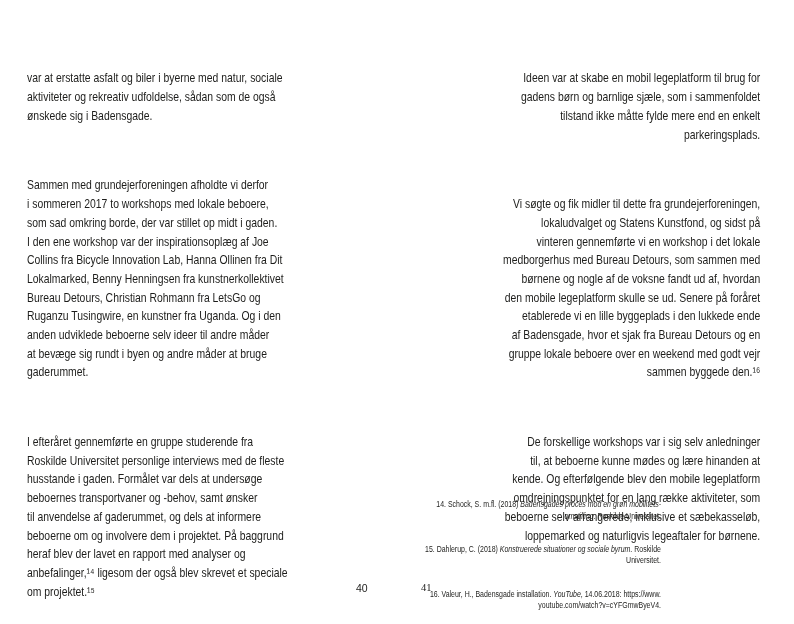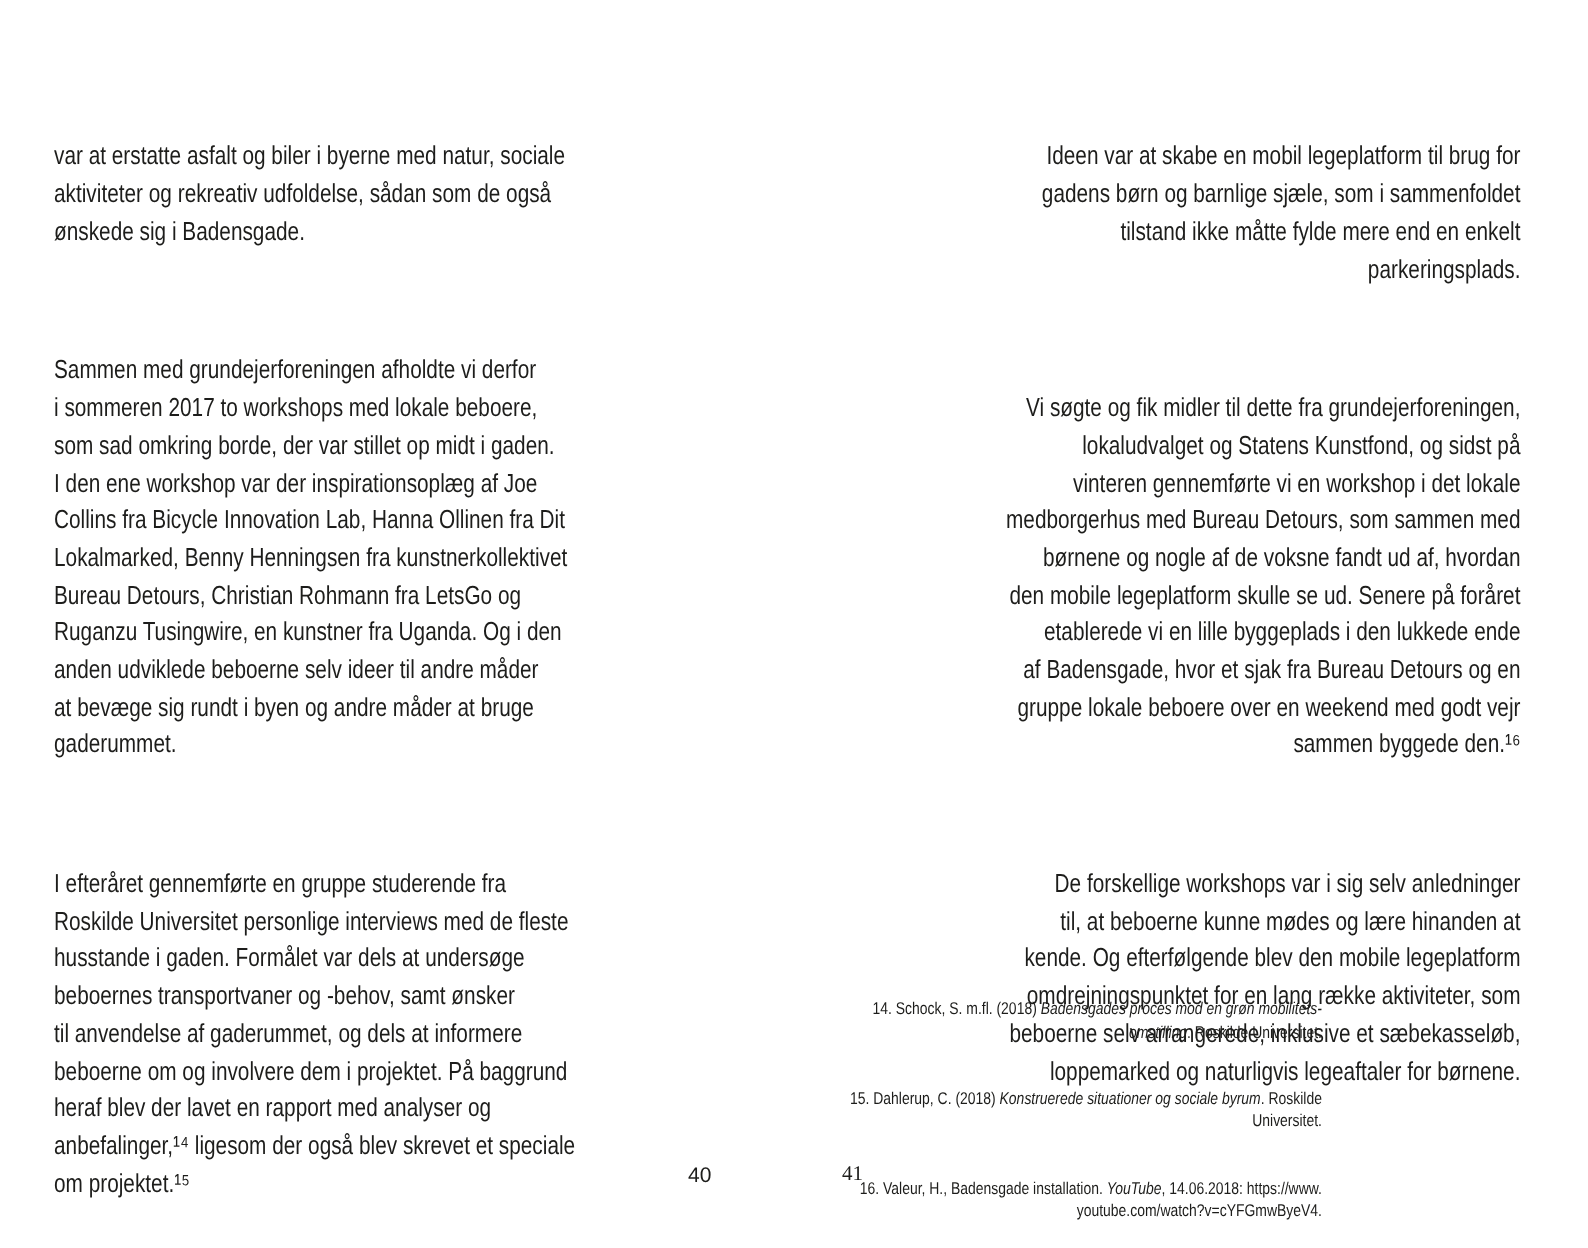--- a/index.html
+++ b/index.html
@@ -40,21 +40,21 @@
   }
   .footnotes p { margin: 0; }
   .footnotes em { font-style: italic; }
 
   .page-number {
     position: absolute;
     top: 582px;
     font-size: 10.5px;
     line-height: 12px;
   }
-  .pn-left  { left: 344px; }    
+  .pn-left  { left: 356px; }    
   .pn-right { left: 24px; font-family: Liberation Serif, serif; }     
 </style>
 </head>
 <body>
 
 <div>
 
   <div class="page page-left">
     <div class="body-col">
       <p>var at erstatte asfalt og biler i byerne med natur, sociale

